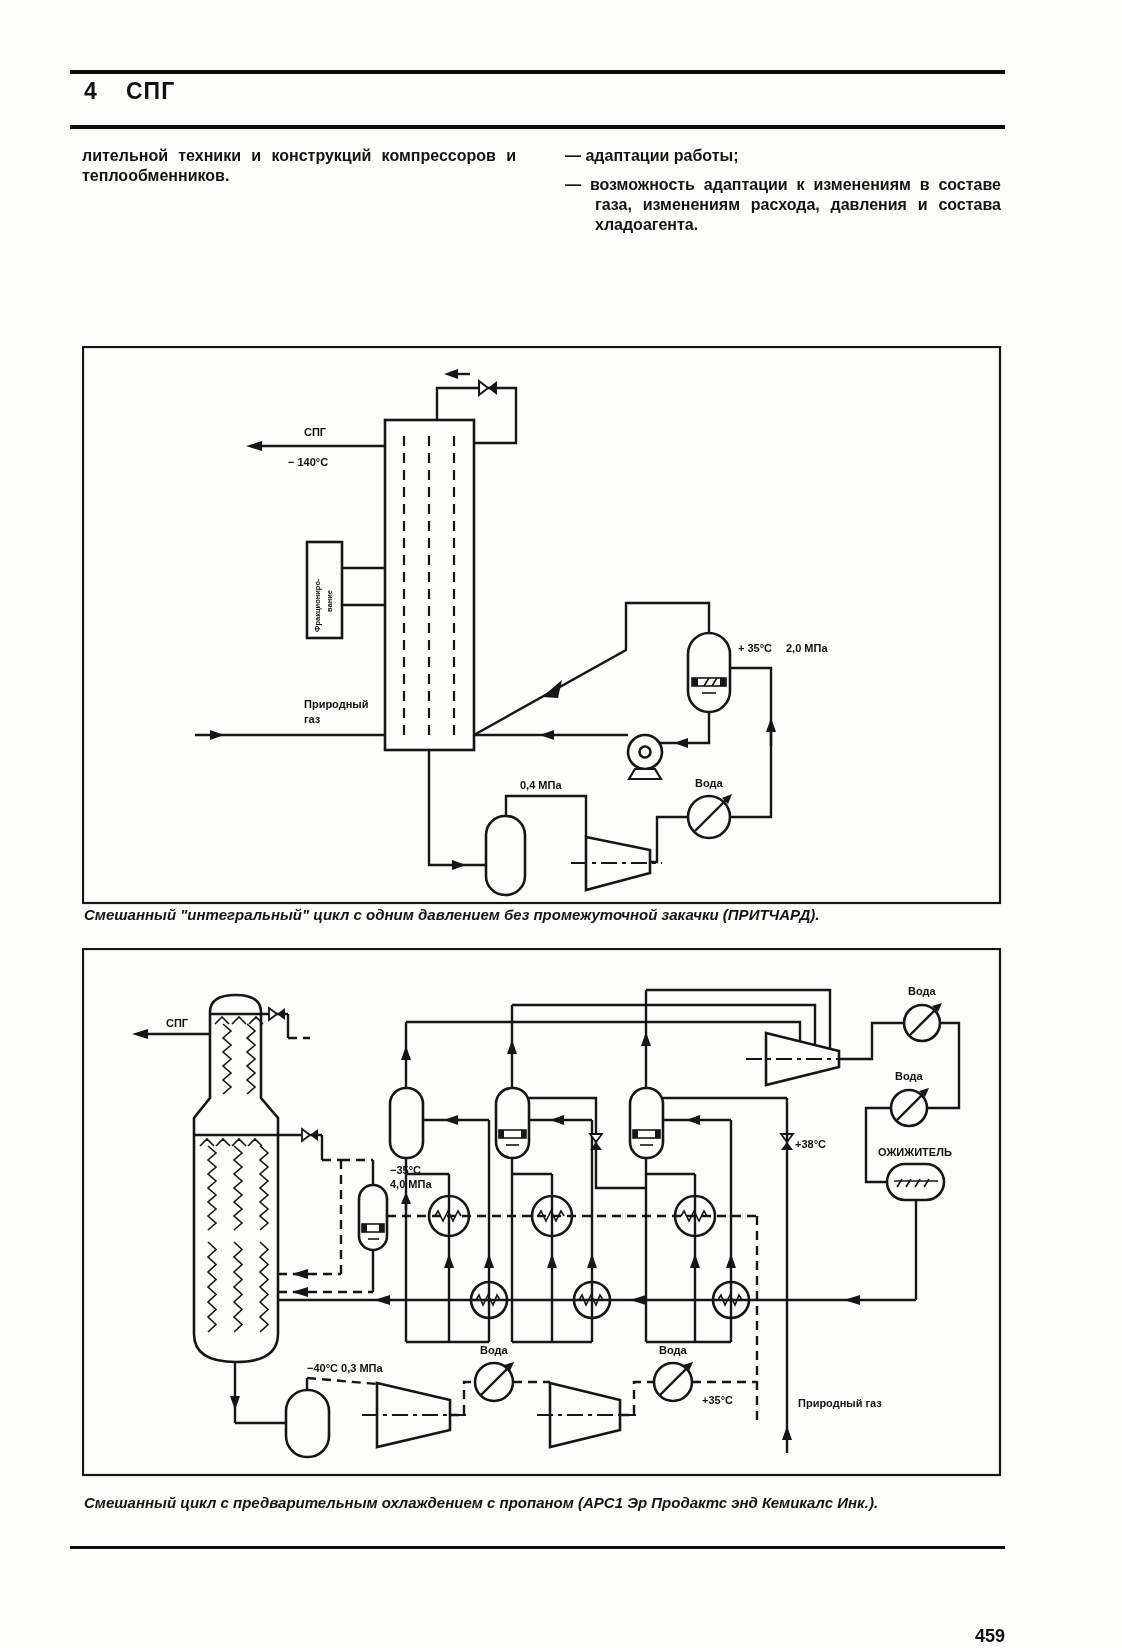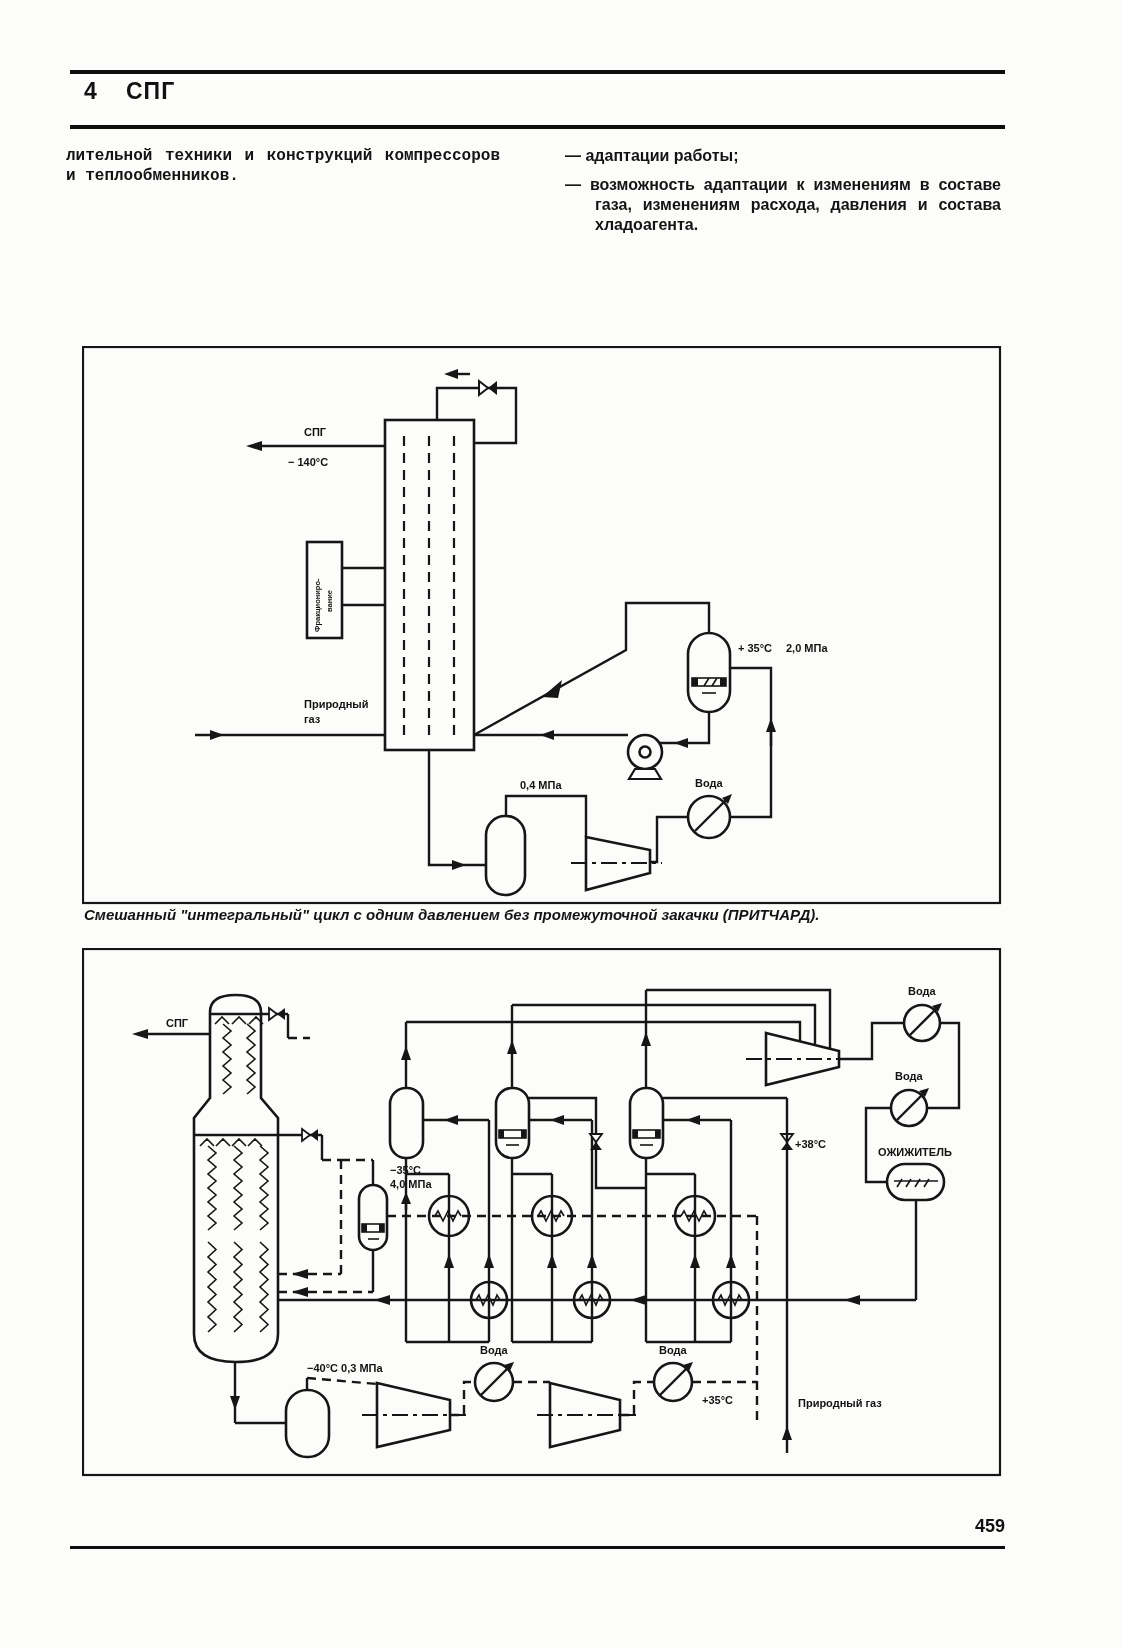--- a/index.html
+++ b/index.html
@@ -3,29 +3,29 @@
 <meta charset="utf-8">
 <style>
   html,body{margin:0;padding:0;background:#e8e8e4;}
   .page{position:relative;width:1122px;height:1648px;background:#fcfcfa;color:#111;
         font-family:"Liberation Sans",sans-serif;overflow:hidden;}
   .rule{position:absolute;background:#0d0d0d;}
   .chapter{position:absolute;left:84px;top:78px;font-size:23px;font-weight:700;letter-spacing:1px;}
   .chapter .num{display:inline-block;width:42px;}
   .col{position:absolute;top:146px;font-size:16px;font-weight:700;line-height:20px;
        text-align:justify;color:#141414;}
-  .col-left{left:66px;width:434px;font-family:Liberation Mono, monospace;}
+  .col-left{left:82px;width:434px;}
   .col-right{left:565px;width:436px;}
   .para{margin:0 0 10px 0;}
   .para.indent{text-indent:24px;}
   .bullet{margin:0 0 9px 0;padding-left:30px;text-indent:-30px;}
   .figbox{position:absolute;left:82px;}
   .caption{position:absolute;left:84px;width:905px;font-size:15px;font-weight:700;
            font-style:italic;color:#141414;}
-  .pagenum{position:absolute;left:880px;top:1516px;width:125px;text-align:right;
+  .pagenum{position:absolute;left:880px;top:1626px;width:125px;text-align:right;
            font-size:18px;font-weight:700;}
   svg text{font-family:"Liberation Sans",sans-serif;font-weight:700;fill:#121212;}
   .lb{font-size:11px;}
   .lbs{font-size:7.5px;}
   .p{stroke:#161616;stroke-width:2.4;fill:none;}
   .pv{stroke:#161616;stroke-width:2.6;fill:none;}
   .pd{stroke:#161616;stroke-width:2.4;fill:none;stroke-dasharray:9 6;}
   .pi{stroke:#161616;stroke-width:2.2;fill:none;stroke-dasharray:10 7;}
   .cl{stroke:#161616;stroke-width:2.2;fill:none;stroke-dasharray:16 5 4 5;}
   .th{stroke:#161616;stroke-width:1.6;fill:none;}
@@ -361,17 +361,18 @@
       <path d="M538,467 L552,467 L552,434 L572,434" class="pd"></path>
       <circle cx="591" cy="434" r="19" fill="#fcfcfa" class="pv"></circle>
       <line x1="578" y1="447" x2="606" y2="419" class="p"></line>
       <polygon points="611,414 601,417 607,423" class="fl"></polygon>
       <text x="577" y="406" class="lb">Вода</text>
       <line x1="610" y1="434" x2="675" y2="434" class="pd"></line>
       <text x="620" y="456" class="lb">+35°C</text>
     </g>
   </svg>
   </div>
+  <div class="caption" style="top:1494px;">Смешанный цикл с предварительным охлаждением с пропаном (АРС1 Эр Продактс энд Кемикалс Инк.).</div>
 
   <div class="rule" style="left:70px;top:1546px;width:935px;height:3px;"></div>
   <div class="pagenum">459</div>
 
 </div>
 
 </body></html>

